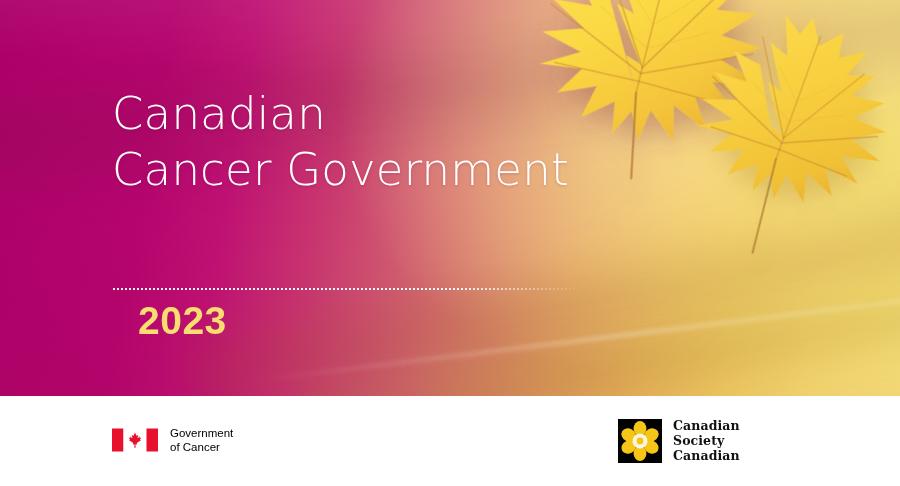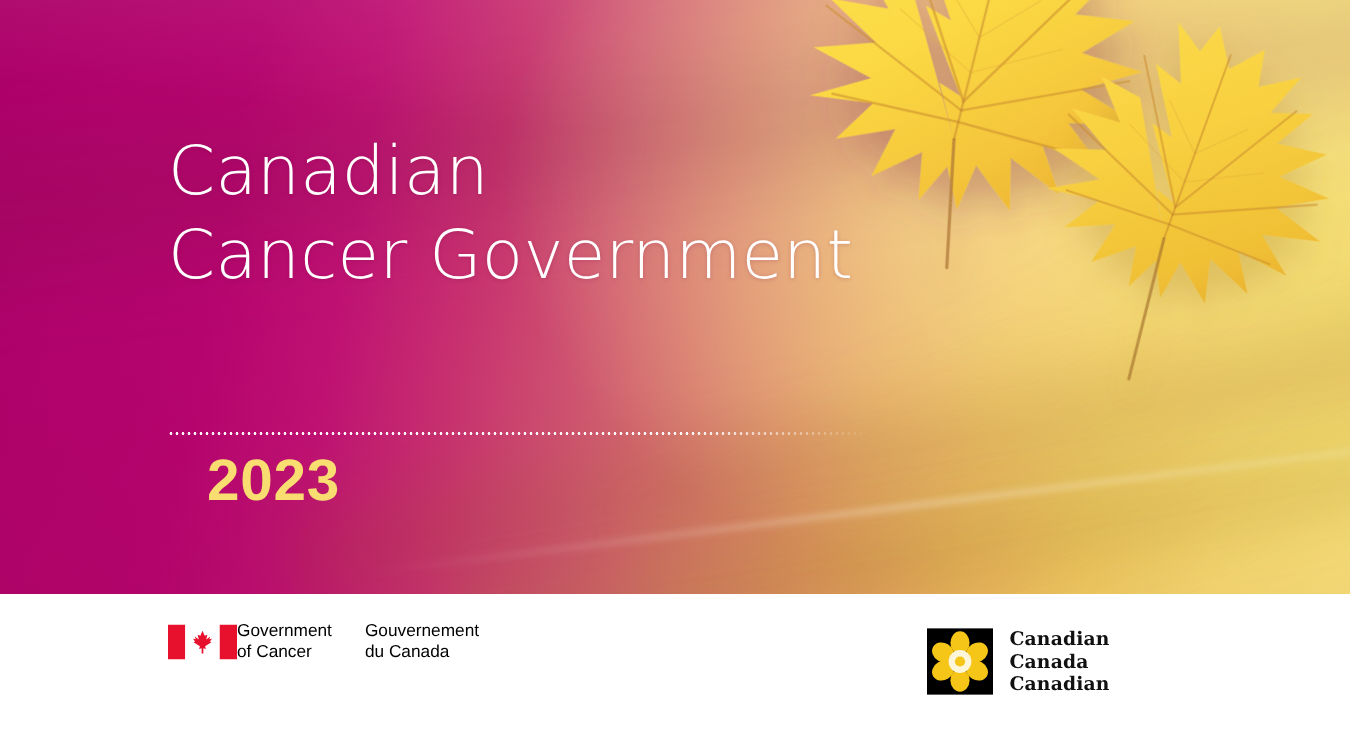--- a/index.html
+++ b/index.html
@@ -196,23 +196,24 @@
     position: absolute;
     left: 0;
     top: 396px;
     width: 900px;
     height: 90px;
     background: #ffffff;
   }
   .logo-goc {
     position: absolute;
     left: 112px;
-    top: 18px;
+    top: 30px;
     display: flex;
     align-items: center;
+    gap: 12px;
   }
   .flag {
     width: 46px;
     height: 24px;
     flex: none;
   }
   .goc-words {
     display: flex;
     align-items: flex-start;
     gap: 22px;
@@ -361,42 +362,38 @@
         <path fill="#e8112d" d="M24,4.2 L25.5,7.6 L27.4,6.9 L26.6,10.2 L29.4,8.2 L28.7,10.0 L30.6,9.7
                                  L29.2,11.6 L30.2,12.2 L25.8,15.0 L26.4,16.8 L24.6,16.4 L24.6,20.0
                                  L23.4,20.0 L23.4,16.4 L21.6,16.8 L22.2,15.0 L17.8,12.2 L18.8,11.6
                                  L17.4,9.7 L19.3,10.0 L18.6,8.2 L21.4,10.2 L20.6,6.9 L22.5,7.6 Z"></path>
       </svg>
       <div class="goc-words">
         <div>
           <div class="goc-word">Government</div>
           <div class="goc-word">of Cancer</div>
         </div>
-        <div>
-          <div class="goc-word">Gouvernement</div>
-          <div class="goc-word">du Canada</div>
-        </div>
       </div>
     </div>
 
     <div class="logo-ccs">
       <svg class="daffodil-mark" viewBox="0 0 44 44">
         <rect x="0" y="0" width="44" height="44" fill="#000000"></rect>
         <g fill="#f5c518">
           <ellipse cx="22" cy="9.5" rx="6.4" ry="7.6"></ellipse>
           <ellipse cx="33.3" cy="16" rx="6.4" ry="7.6" transform="rotate(60 33.3 16)"></ellipse>
           <ellipse cx="33.3" cy="28" rx="6.4" ry="7.6" transform="rotate(120 33.3 28)"></ellipse>
           <ellipse cx="22" cy="34.5" rx="6.4" ry="7.6"></ellipse>
           <ellipse cx="10.7" cy="28" rx="6.4" ry="7.6" transform="rotate(60 10.7 28)"></ellipse>
           <ellipse cx="10.7" cy="16" rx="6.4" ry="7.6" transform="rotate(120 10.7 16)"></ellipse>
         </g>
         <circle cx="22" cy="22" r="7.6" fill="#fdf6d8"></circle>
         <circle cx="22" cy="22" r="3.4" fill="#f5c518"></circle>
       </svg>
       <div class="ccs-words">
         <div>Canadian</div>
-        <div>Canada</div>
+        <div>Society</div>
         <div>Canadian</div>
       </div>
     </div>
 
   </div>
 </div>
 
 </body></html>

